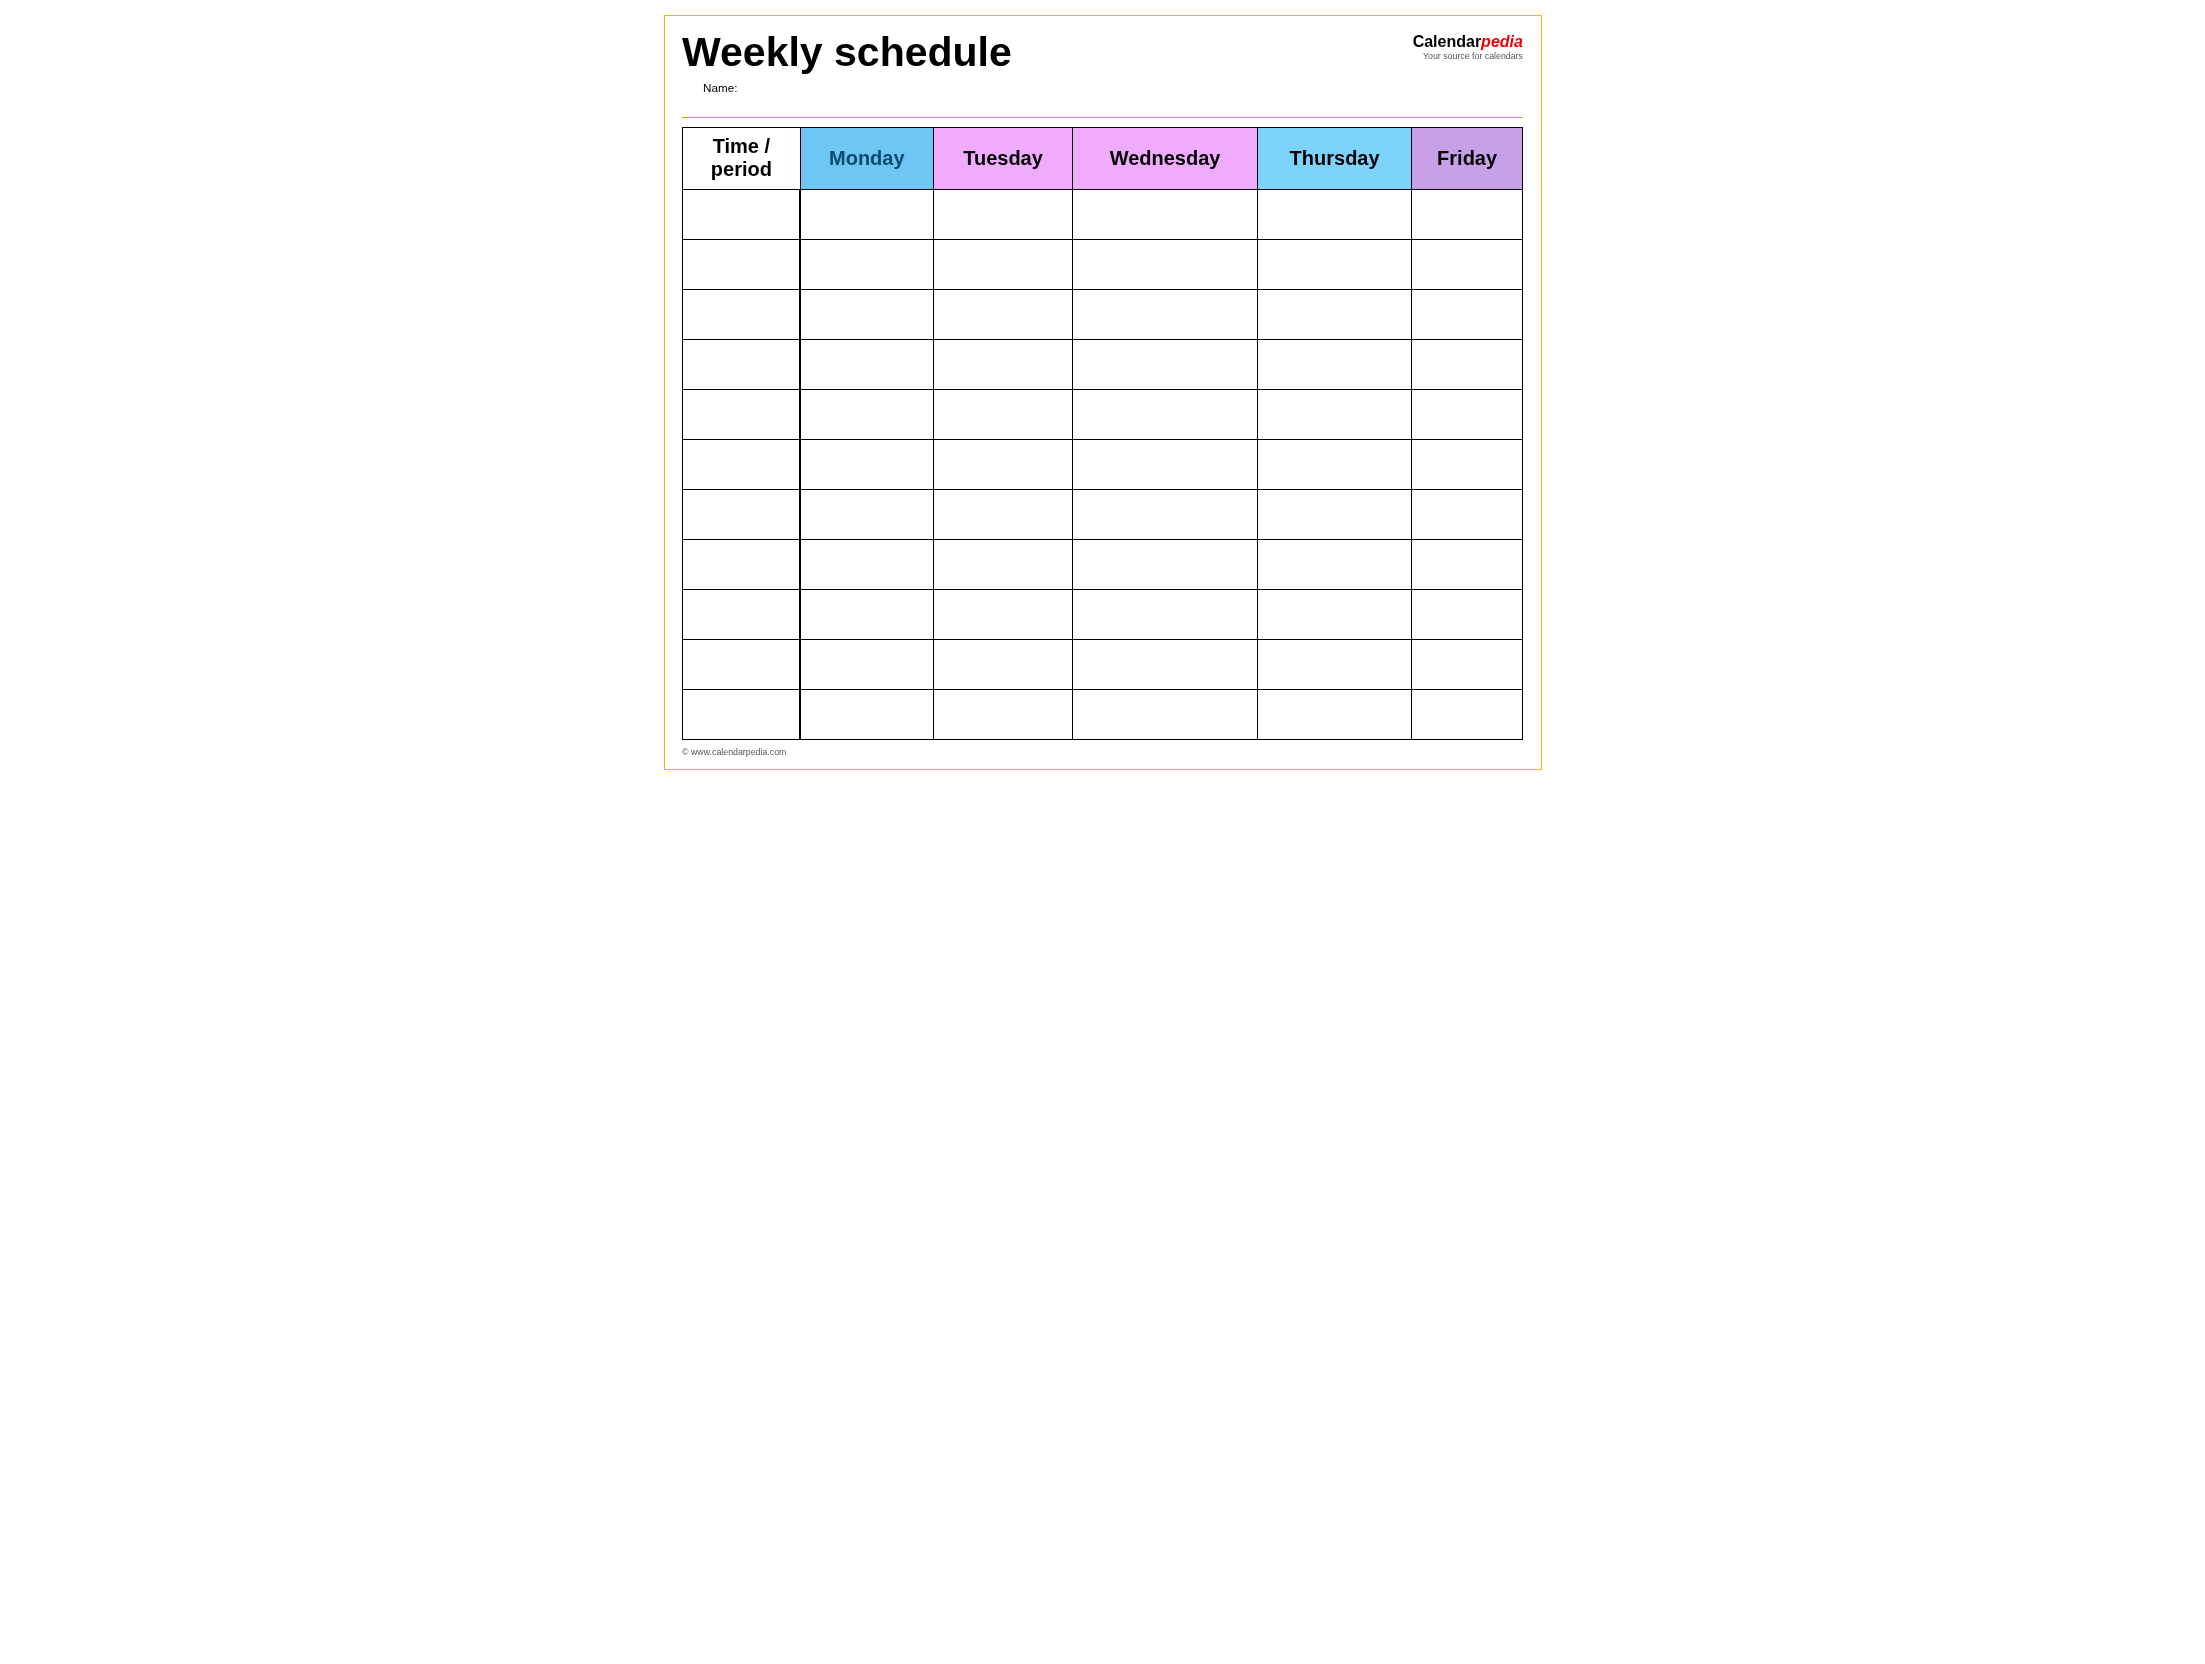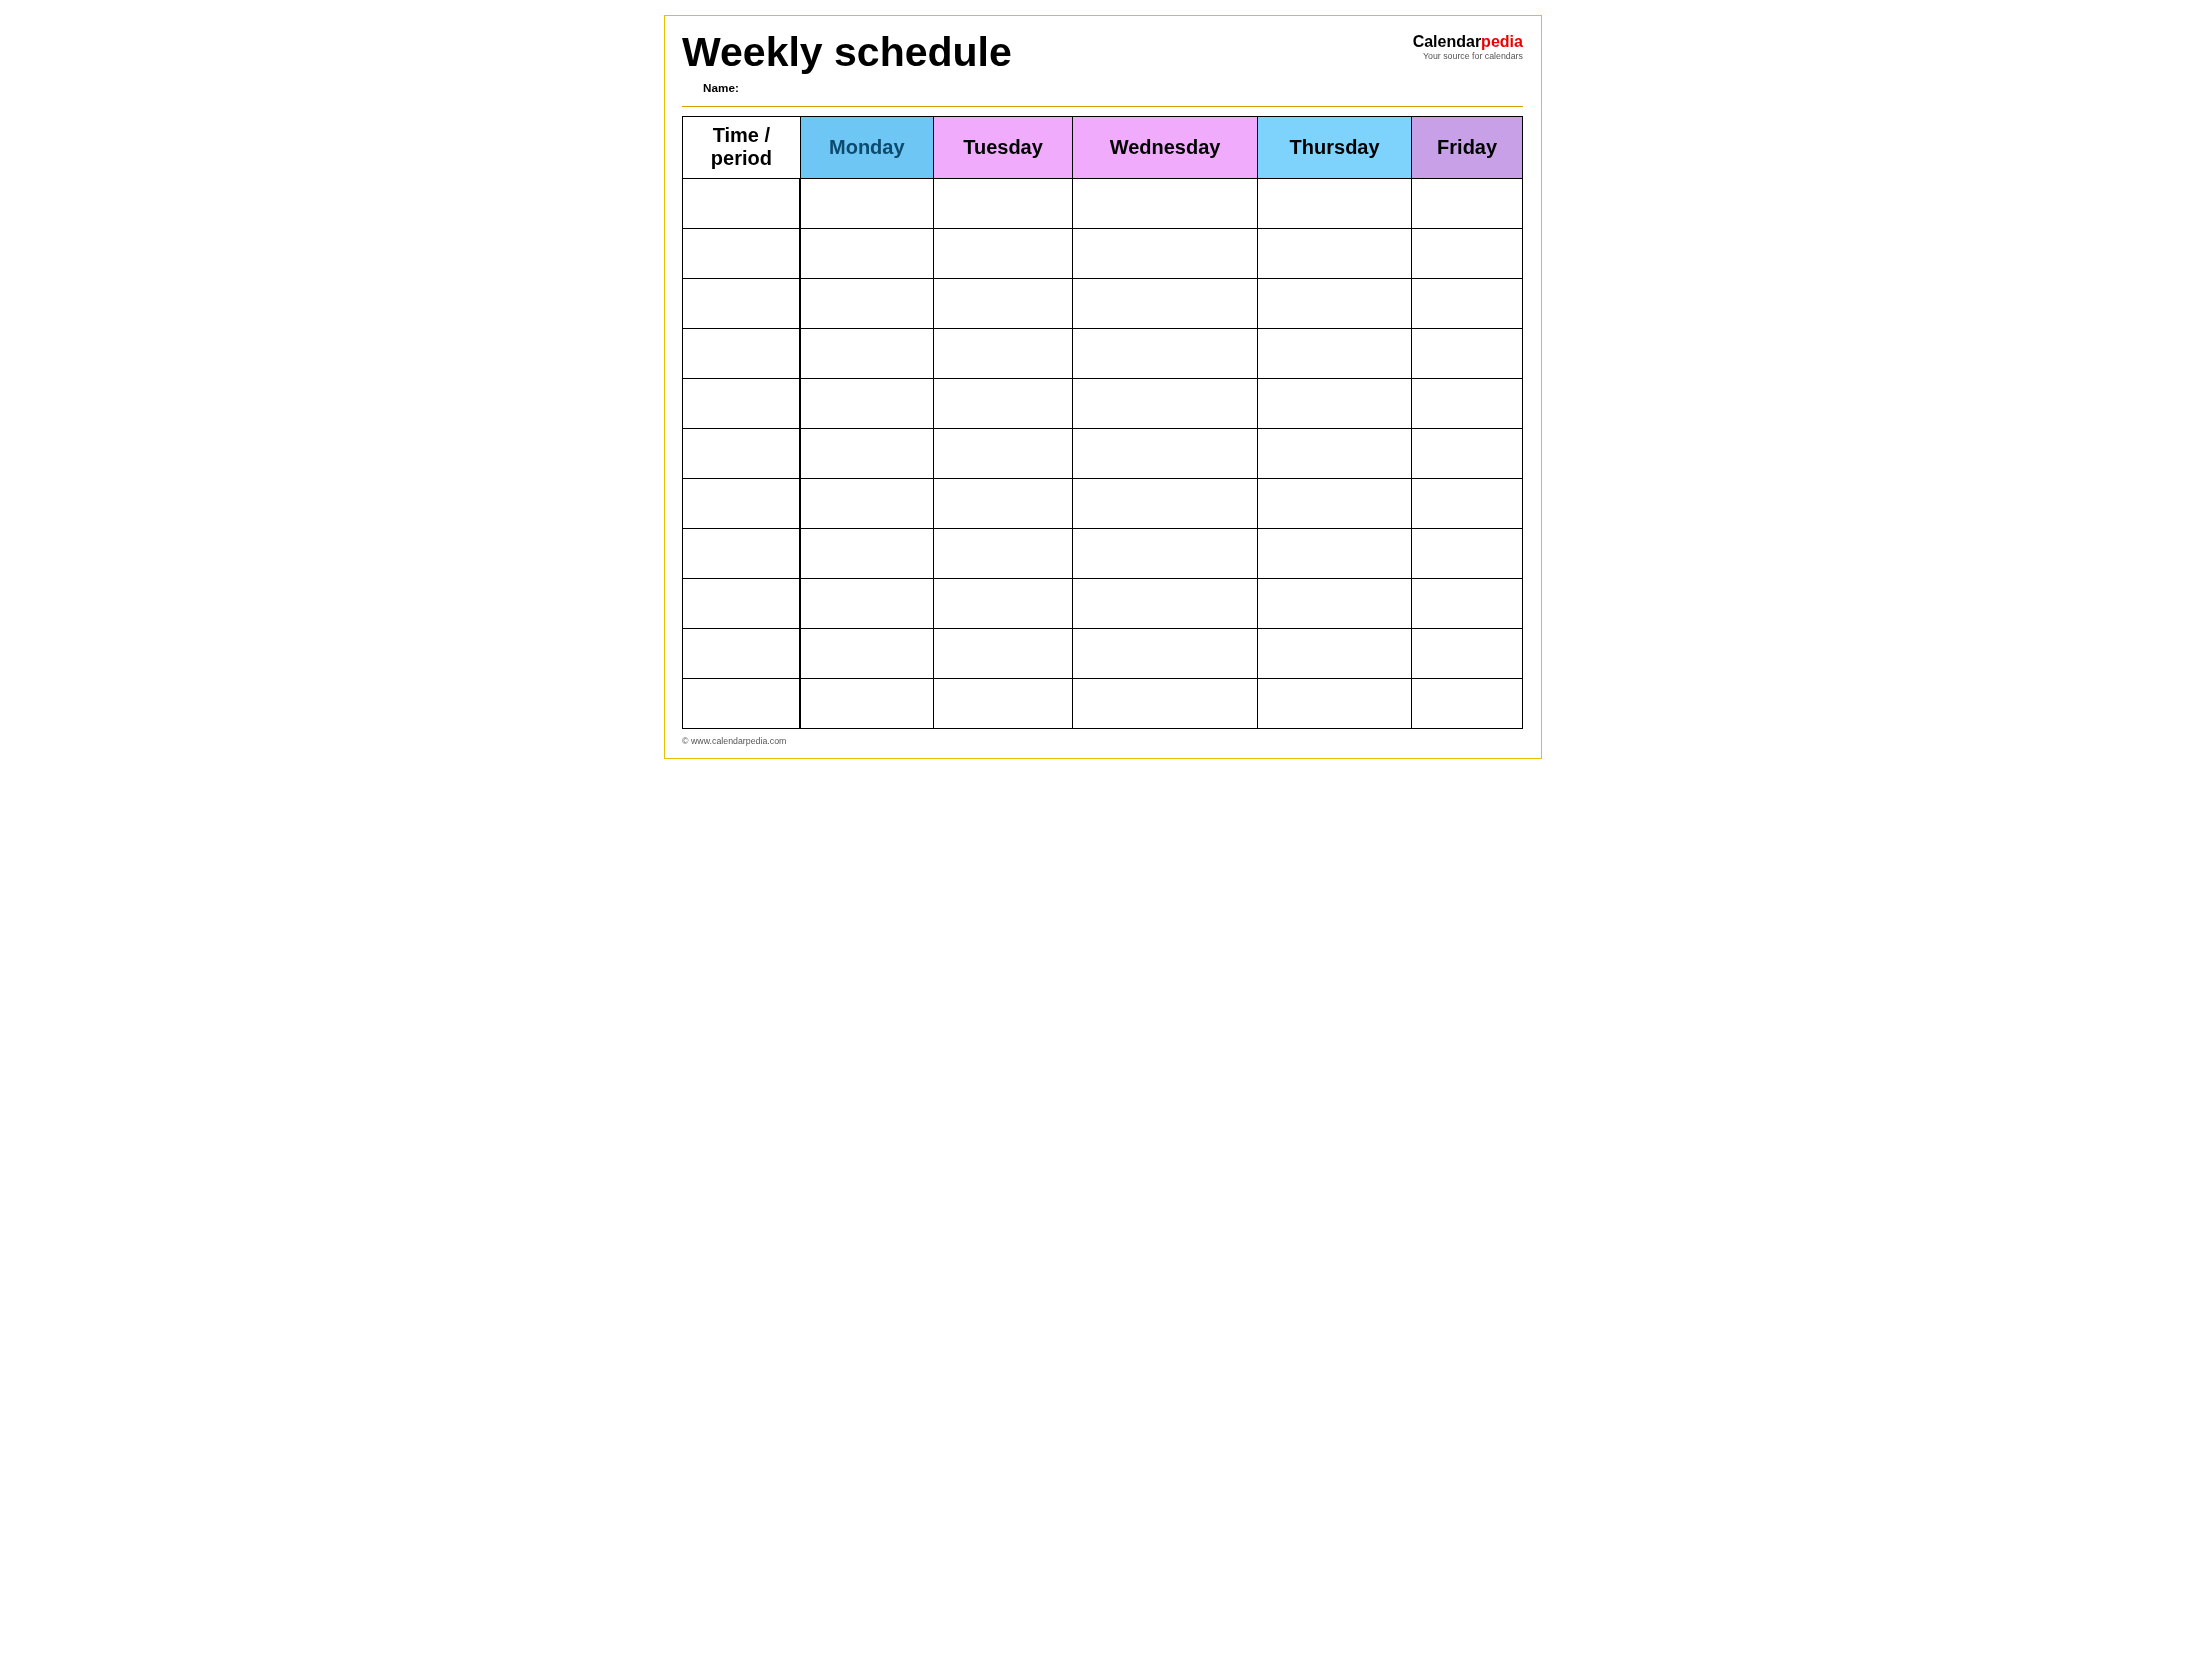--- a/index.html
+++ b/index.html
@@ -49,34 +49,35 @@
       font-size: 16px;
       font-weight: bold;
       color: #000;
     }
 
     .logo-text span.red {
       color: #e00;
     }
 
     .logo-text span.italic {
+      font-style: italic;
       font-weight: bold;
     }
 
     .logo-subtitle {
       font-size: 8.8px;
       color: #555;
       text-align: right;
     }
 
     .name-row {
       font-size: 11.7px;
-      font-weight: bold;
-      color: #000;
-      margin-bottom: 12px;
+      font-weight: normal;
+      color: #000;
+      margin-bottom: 23px;
       margin-top: 2.9px;
       padding-left: 21px;
     }
 
     .divider {
       border: none;
       border-top: 1.5px solid #d4a000;
       margin-bottom: 8.8px;
     }
 

